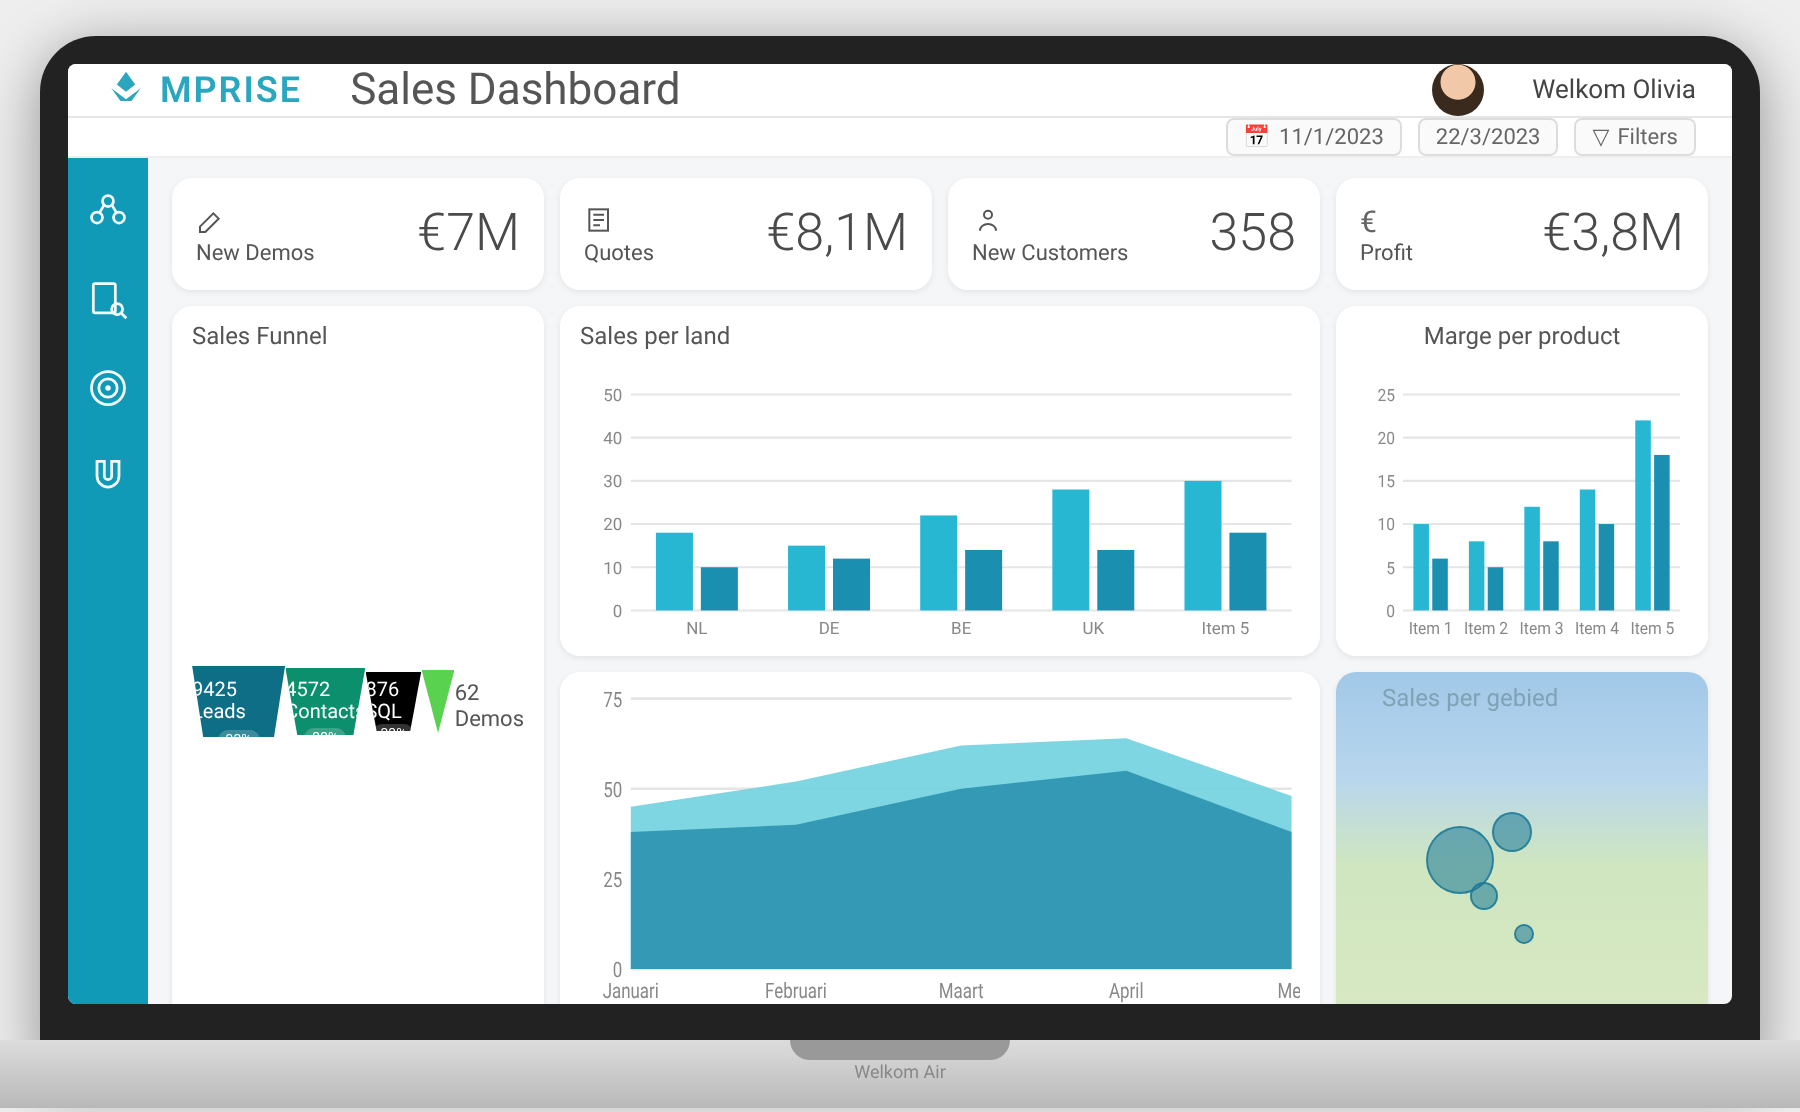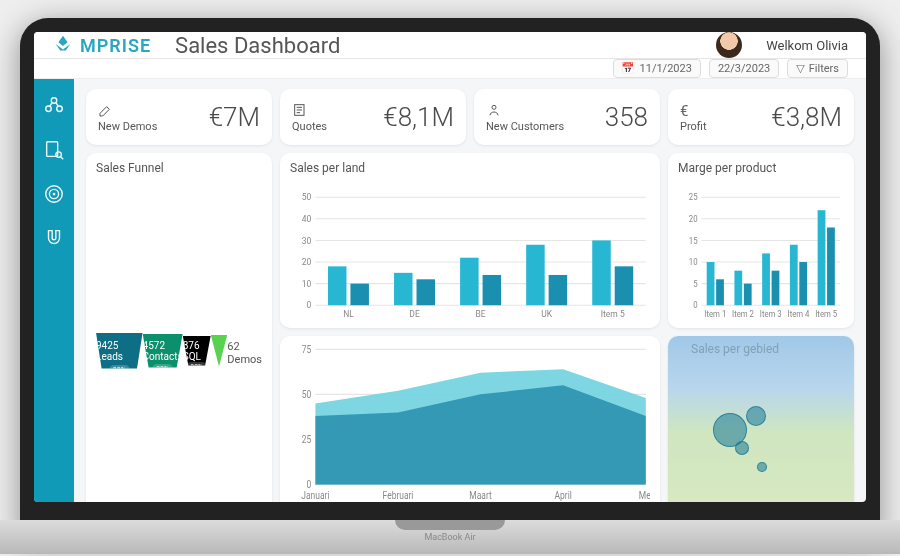--- a/index.html
+++ b/index.html
@@ -20,21 +20,21 @@
   .sidebar-item { width: 22px; height: 22px; color: #fff; opacity: .95; cursor: pointer; }
   .main { flex: 1; padding: 10px 12px; display: grid; grid-template-columns: 1fr 1fr 1fr 1fr; grid-template-rows: 56px 1fr 1fr; gap: 8px; }
   .kpi { background: #fff; border-radius: 10px; box-shadow: 0 1px 3px rgba(0,0,0,.08); display: flex; align-items: center; justify-content: space-between; padding: 6px 12px; }
   .kpi-left { display: flex; flex-direction: column; gap: 2px; color: #555; font-size: 11px; }
   .kpi-icon { width: 16px; height: 16px; color: #666; }
   .kpi-value { font-size: 26px; color: #4a4a4a; font-weight: 300; }
   .card { background: #fff; border-radius: 10px; box-shadow: 0 1px 3px rgba(0,0,0,.08); padding: 8px 10px; display: flex; flex-direction: column; position: relative; overflow: hidden; gap: 16px; }
   .card-title { font-size: 12px; color: #555; margin-bottom: 2px; }
   .funnel-card { grid-column: 1; grid-row: 2 / 4; }
   .bar-card-1 { grid-column: 2 / 4; grid-row: 2; }
-  .bar-card-2 { grid-column: 4; grid-row: 2; }
+  .bar-card-2 { grid-column: 4; grid-row: 2; text-align: center; }
   .area-card { grid-column: 2 / 4; grid-row: 3; }
   .map-card { grid-column: 4; grid-row: 3; padding: 0; }
   .chart-body { flex: 1; position: relative; }
   .axis-lbl { font-size: 8px; fill: #888; }
   .grid-line { stroke: #e5e5e5; stroke-width: 1; }
   .bar-a { fill: #28b7d3; }
   .bar-b { fill: #1a8fb0; }
   .area-a { fill: #6fd1de; opacity: .9; }
   .area-b { fill: #2b92af; opacity: .9; }
   
@@ -257,15 +257,15 @@
             <div class="bubble" style="width:20px;height:20px;top:40%;left:42%;"></div>
             <div class="bubble" style="width:14px;height:14px;top:60%;left:36%;"></div>
             <div class="bubble" style="width:10px;height:10px;top:72%;left:48%;"></div>
           </div>
         </div>
 
       </div>
     </div>
   </div>
   <div class="base">
-      <span>MacBook Air</span>
+      <span>Welkom Air</span>
     </div>
 </div>
 
 </body></html>

